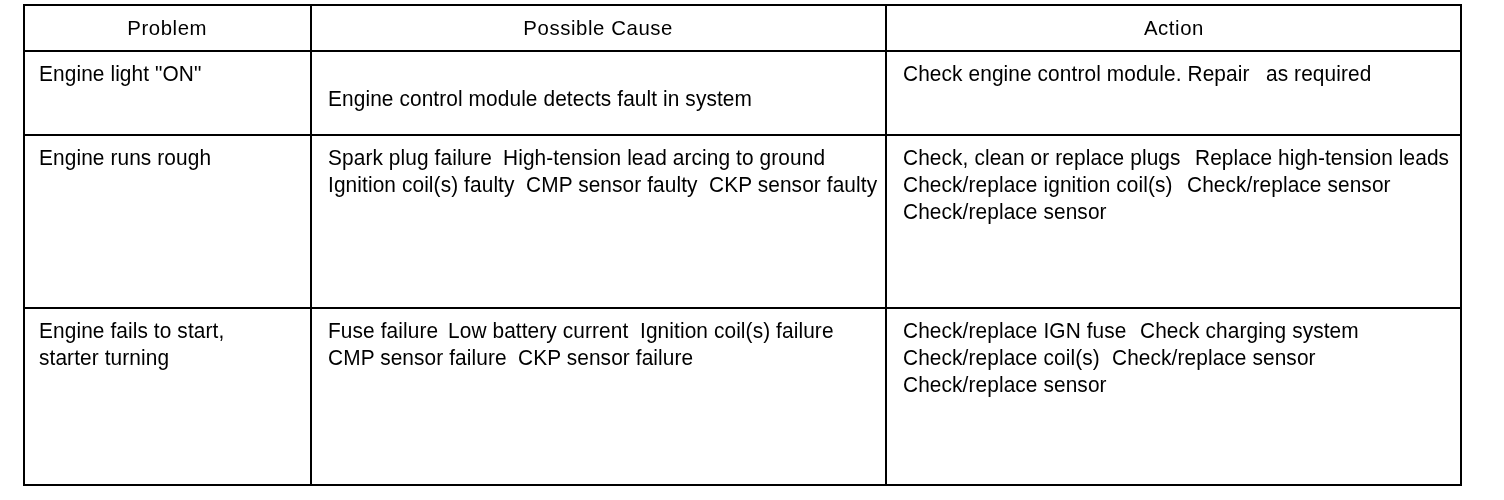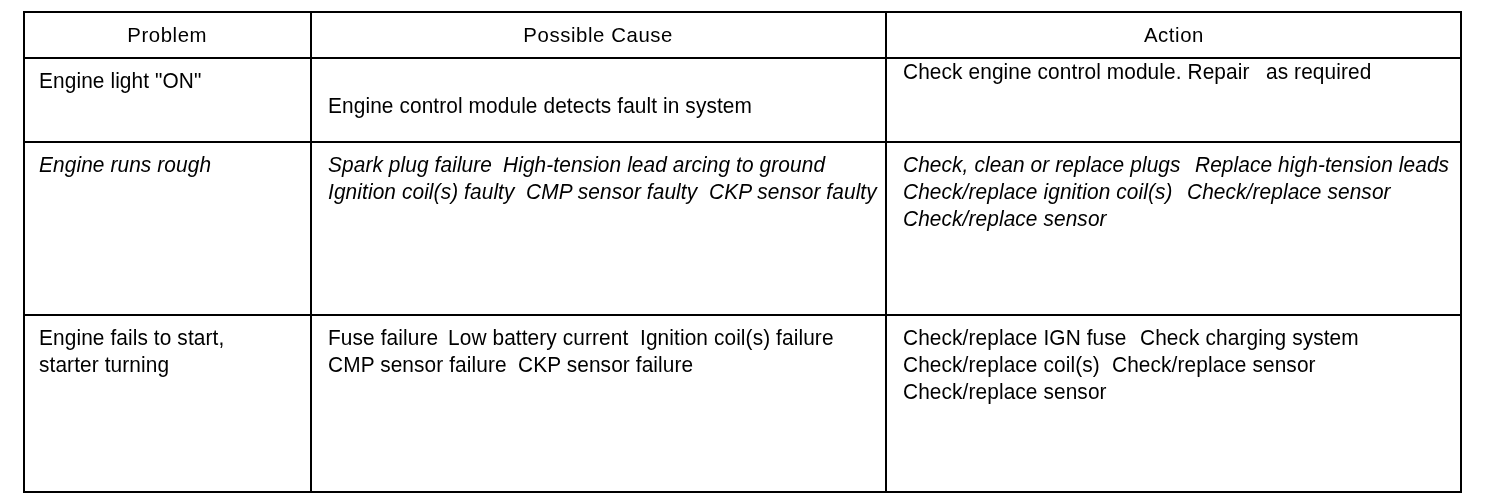--- a/index.html
+++ b/index.html
@@ -20,21 +20,21 @@
   .page {
     position: relative;
     width: 1504px;
     height: 500px;
     background: #ffffff;
   }
 
   table.troubleshoot {
     position: absolute;
     left: 23px;
-    top: 11px;
+    top: 4px;
     width: 1437px;
     border-collapse: collapse;
     table-layout: fixed;
     background: #ffffff;
   }
 
   table.troubleshoot col.c-problem { width: 287px; }
   table.troubleshoot col.c-cause   { width: 575px; }
   table.troubleshoot col.c-action  { width: 575px; }
 
@@ -70,24 +70,24 @@
   .cell-pad {
     padding: 9px 0 10px 14px;
   }
   .cell-pad-mid {
     padding: 9px 0 10px 16px;
   }
 
   
   .row1 .problem-cell .cell-pad { padding-top: 9px; }
   .row1 .cause-cell  .cell-pad-mid { padding-top: 34px; }
-  .row1 .action-cell .cell-pad-mid { padding-top: 0; }
+  .row1 .action-cell .cell-pad-mid { padding-top: 9px; }
 
   .row1 td { height: 82px; }
-  .row2 td { height: 171px; font-style: italic; }
+  .row2 td { height: 171px; }
   .row3 td { height: 175px; }
 
   .lines > div {
     white-space: nowrap;
   }
 
   .lines.tight > div {
     line-height: 27px;
   }
 

